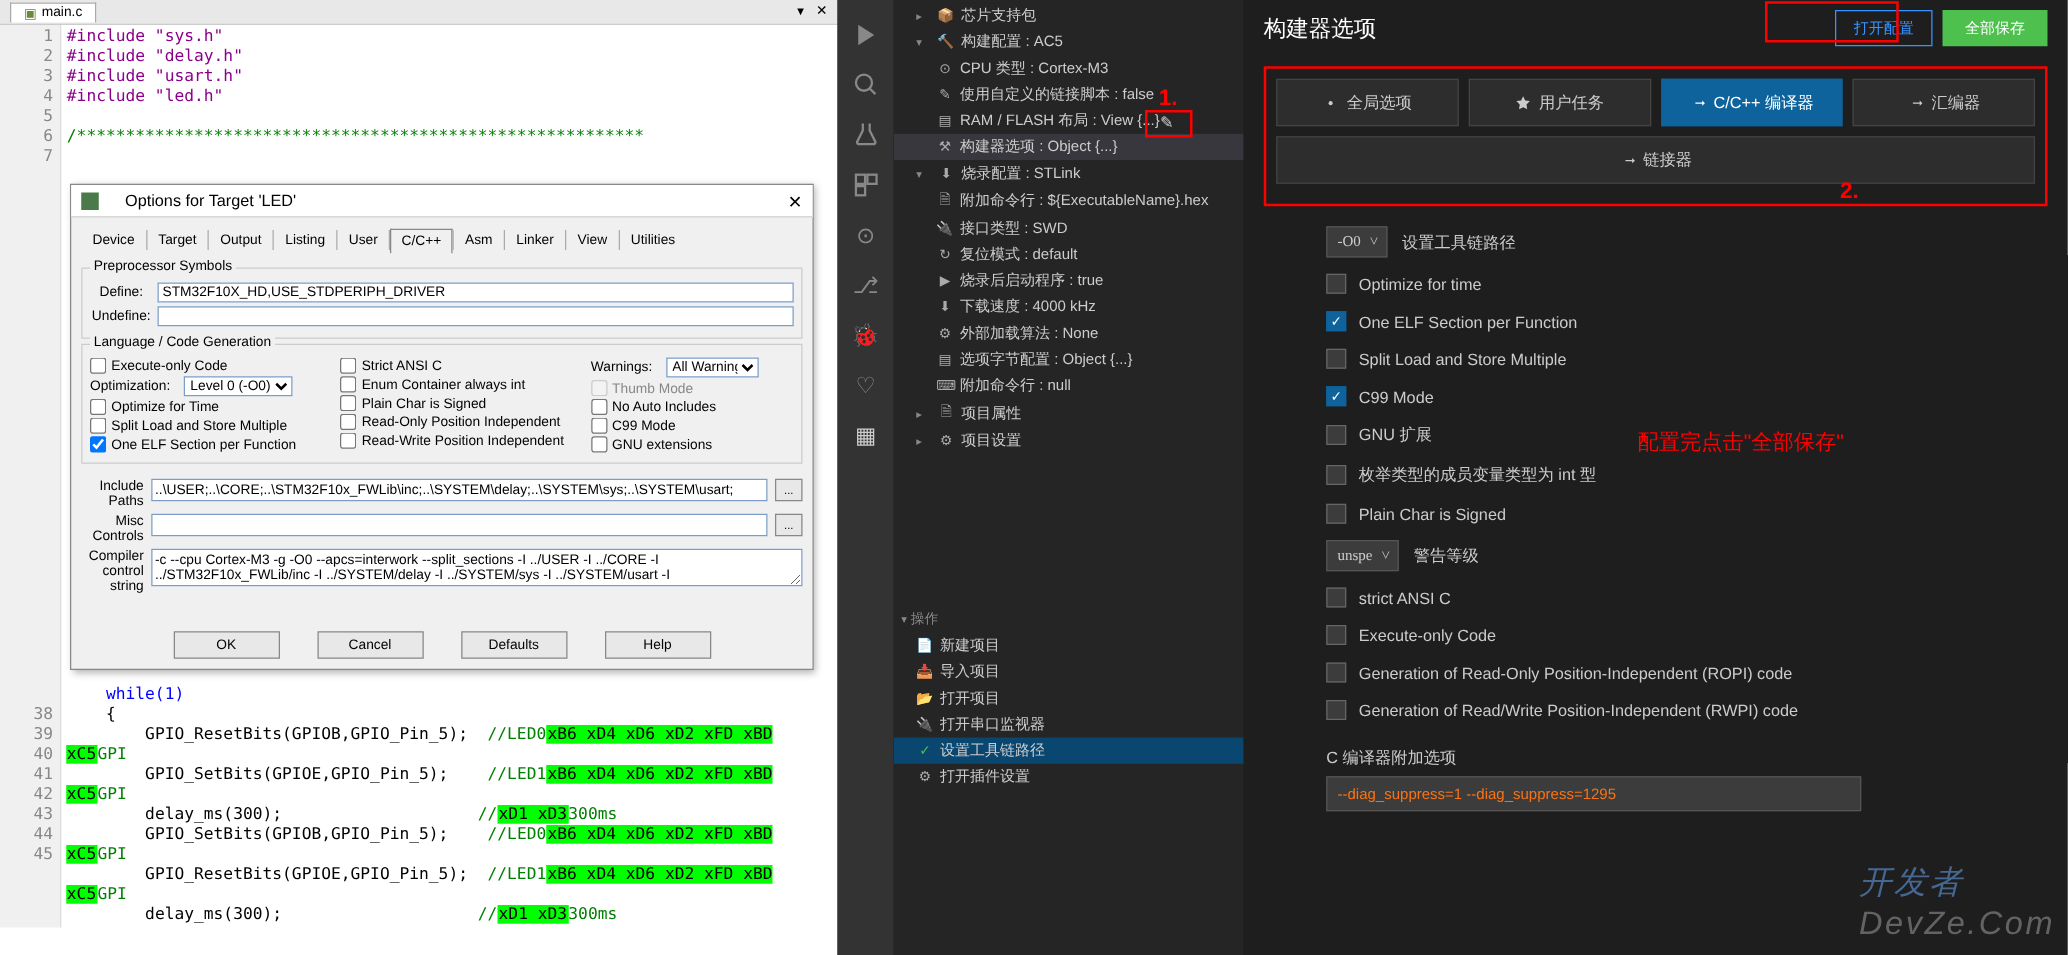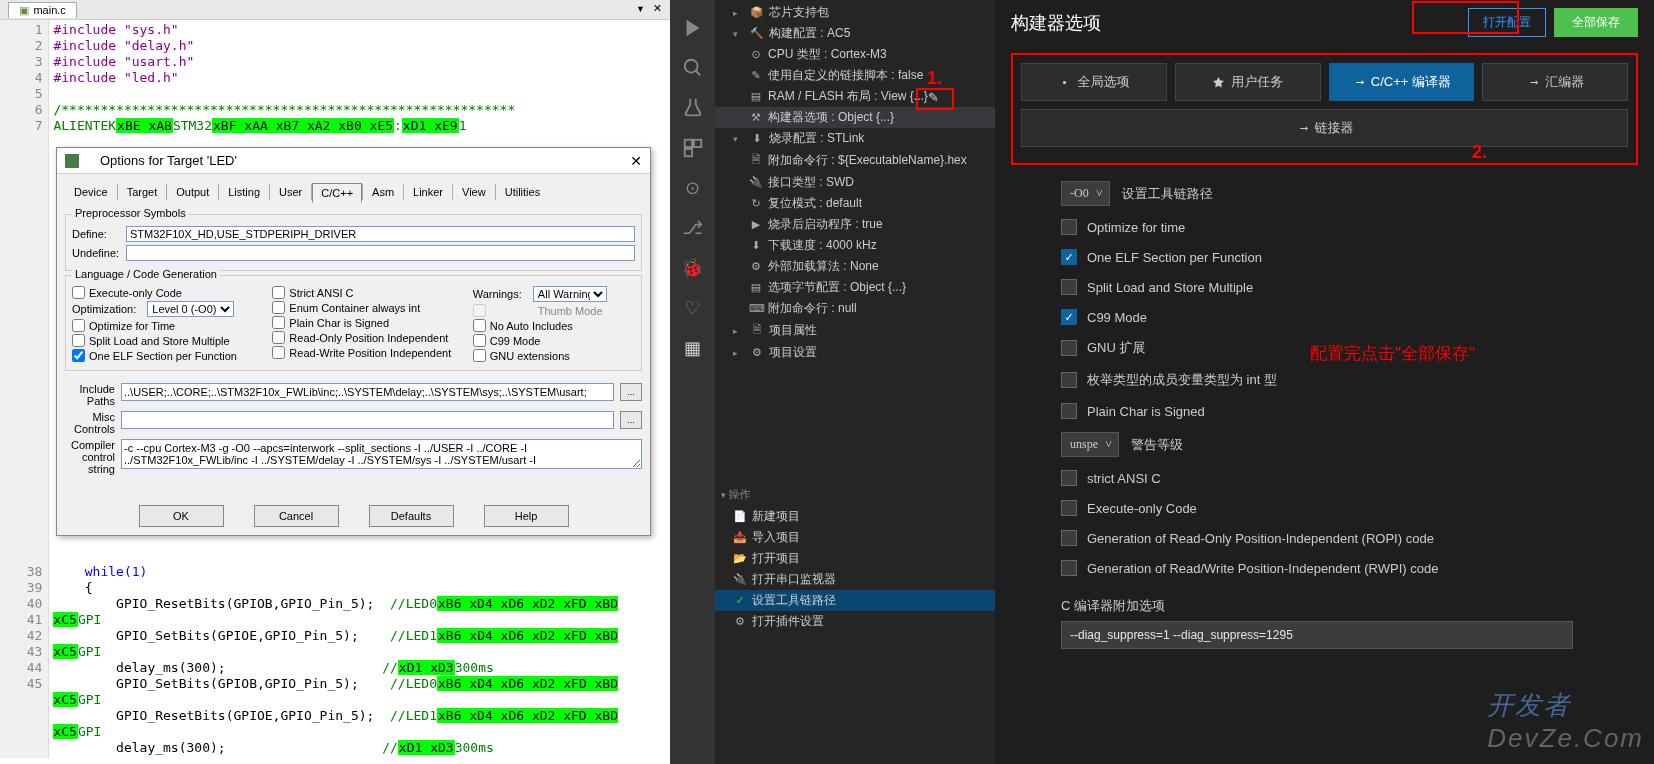--- a/index.html
+++ b/index.html
@@ -27,26 +27,26 @@
 .dlg-close { position: absolute; right: 8px; top: 5px; font-size: 14px; }
 .dlg-tabs { display: flex; padding: 8px 8px 0 8px; font-size: 11px; }
 .dlg-tab { padding: 3px 8px; border: 1px solid transparent; cursor: pointer; }
 .dlg-tab.active { background: #f0f0f0; border: 1px solid #888; border-bottom: 1px solid #f0f0f0; position: relative; top: 1px; }
 .dlg-tab-sep { border-left: 1px solid #aaa; margin: 2px 0; }
 
 .dlg-body { padding: 8px; }
 .group { border: 1px solid #ccc; margin: 4px 0; padding: 8px 6px 6px 6px; position: relative; }
 .group-label { position: absolute; top: -8px; left: 6px; background: #f0f0f0; padding: 0 3px; font-size: 11px; }
 .frow { display: flex; align-items: center; gap: 4px; margin: 3px 0; font-size: 11px; }
-.frow label { width: 50px; text-align: left; }
+.frow label { width: 50px; text-align: center; }
 .frow input[type=text] { flex: 1; border: 1px solid #7a9cc6; padding: 1px 3px; font-size: 11px; background: #fff; }
 .checkbox-row { display: flex; align-items: center; gap: 4px; font-size: 11px; margin: 2px 0; }
 .lang-cols { display: flex; gap: 20px; }
 .lang-col { flex: 1; }
-.disabled-text { color: #888; margin-left: 48px; }
+.disabled-text { color: #888; }
 .ctrl-row { display: flex; align-items: flex-start; gap: 6px; margin: 4px 0; font-size: 11px; }
 .ctrl-label { width: 50px; text-align: right; }
 .ctrl-row textarea, .ctrl-row input[type=text] { flex: 1; border: 1px solid #7a9cc6; font-size: 11px; padding: 2px; font-family: Arial; background: #fff; }
 .browse-btn { width: 22px; height: 18px; border: 1px solid #888; background: #e8e8e8; font-size: 9px; }
 .dlg-buttons { display: flex; justify-content: center; gap: 30px; padding: 10px 0 8px 0; }
 .dlg-buttons button { width: 85px; height: 22px; border: 1px solid #888; background: #e8e8e8; font-size: 11px; }
 select { border: 1px solid #7a9cc6; font-size: 11px; background: #fff; }
 
 
 .right-panel { position: absolute; left: 670px; top: 0; right: 0; height: 764px; background: #1e1e1e; color: #ccc; display: flex; }
@@ -77,21 +77,21 @@
 .main-tab.active { background: #0e639c; border-color: #0e639c; color: #fff; }
 .main-tab svg { width: 13px; height: 13px; fill: currentColor; }
 
 .option-row { display: flex; align-items: center; gap: 12px; padding: 6px 0; }
 .opt-select { background: #3c3c3c; border: 1px solid #555; color: #ccc; padding: 4px 20px 4px 8px; font-size: 12px; position: relative; font-family: Liberation Serif, serif; }
 .opt-label { color: #ccc; font-size: 13px; }
 .check-item { display: flex; align-items: center; gap: 10px; padding: 7px 0; font-size: 13px; color: #ccc; }
 .cbox { width: 16px; height: 16px; border: 1px solid #666; background: #3c3c3c; display: flex; align-items: center; justify-content: center; }
 .cbox.checked { background: #0e639c; border-color: #0e639c; color: #fff; }
 .cbox.checked::after { content: "✓"; font-size: 11px; }
-.opt-input { background: #3c3c3c; border: 1px solid #555; color: #e5e5e5; padding: 6px 8px; font-size: 12px; width: 512px; }
+.opt-input { background: #3c3c3c; border: 1px solid #555; color: #f97316; padding: 6px 8px; font-size: 12px; width: 428px; }
 .section-head { color: #ccc; font-size: 13px; padding: 14px 0 6px 0; }
 
 .edit-icon-box { position: absolute; border: 2px solid #ff0000; }
 .indent1 { padding-left: 18px; }
 .indent2 { padding-left: 34px; }
 
 .watermark { position: absolute; right: 10px; bottom: 10px; color: #5a8fd0; font-size: 26px; font-style: italic; opacity: 0.65; letter-spacing: 2px; }
 .watermark .w2 { color: #888; }
 </style>
 </head>
@@ -125,21 +125,20 @@
         <div>44</div>
         <div>45</div>
     </div>
     <div class="code-content">
       <div><span class="kw-include">#include "sys.h"</span></div>
       <div><span class="kw-include">#include "delay.h"</span></div>
       <div><span class="kw-include">#include "usart.h"</span></div>
       <div><span class="kw-include">#include "led.h"</span></div>
       <div>&nbsp;</div>
       <div><span class="green-text">/**********************************************************</span></div>
-      <div><span class="green-text"> ALIENTEK</span><span class="hl-green">xBE xAB</span><span class="green-text">STM32</span><span class="hl-green">xBF xAA xB7 xA2 xB0 xE5</span><span class="green-text">:</span><span class="hl-green">xD1 xE9</span><span class="green-text">1</span></div>
       <div style="height:430px"></div>
       <div>&nbsp;&nbsp;&nbsp;&nbsp;<span class="blue-text">while(1)</span></div>
       <div>&nbsp;&nbsp;&nbsp;&nbsp;<span>{</span></div>
       <div>&nbsp;&nbsp;&nbsp;&nbsp;&nbsp;&nbsp;&nbsp;&nbsp;<span>GPIO_ResetBits(GPIOB,GPIO_Pin_5);</span>&nbsp;&nbsp;<span class="green-text">//LED0</span><span class="hl-green">xB6 xD4 xD6 xD2 xFD xBD xC5</span><span class="green-text">GPI</span></div>
       <div>&nbsp;&nbsp;&nbsp;&nbsp;&nbsp;&nbsp;&nbsp;&nbsp;<span>GPIO_SetBits(GPIOE,GPIO_Pin_5);</span>&nbsp;&nbsp;&nbsp;&nbsp;<span class="green-text">//LED1</span><span class="hl-green">xB6 xD4 xD6 xD2 xFD xBD xC5</span><span class="green-text">GPI</span></div>
       <div>&nbsp;&nbsp;&nbsp;&nbsp;&nbsp;&nbsp;&nbsp;&nbsp;<span>delay_ms(300);</span>&nbsp;&nbsp;&nbsp;&nbsp;&nbsp;&nbsp;&nbsp;&nbsp;&nbsp;&nbsp;&nbsp;&nbsp;&nbsp;&nbsp;&nbsp;&nbsp;&nbsp;&nbsp;&nbsp;&nbsp;<span class="green-text">//</span><span class="hl-green">xD1 xD3</span><span class="green-text">300ms</span></div>
       <div>&nbsp;&nbsp;&nbsp;&nbsp;&nbsp;&nbsp;&nbsp;&nbsp;<span>GPIO_SetBits(GPIOB,GPIO_Pin_5);</span>&nbsp;&nbsp;&nbsp;&nbsp;<span class="green-text">//LED0</span><span class="hl-green">xB6 xD4 xD6 xD2 xFD xBD xC5</span><span class="green-text">GPI</span></div>
       <div>&nbsp;&nbsp;&nbsp;&nbsp;&nbsp;&nbsp;&nbsp;&nbsp;<span>GPIO_ResetBits(GPIOE,GPIO_Pin_5);</span>&nbsp;&nbsp;<span class="green-text">//LED1</span><span class="hl-green">xB6 xD4 xD6 xD2 xFD xBD xC5</span><span class="green-text">GPI</span></div>
       <div>&nbsp;&nbsp;&nbsp;&nbsp;&nbsp;&nbsp;&nbsp;&nbsp;<span>delay_ms(300);</span>&nbsp;&nbsp;&nbsp;&nbsp;&nbsp;&nbsp;&nbsp;&nbsp;&nbsp;&nbsp;&nbsp;&nbsp;&nbsp;&nbsp;&nbsp;&nbsp;&nbsp;&nbsp;&nbsp;&nbsp;<span class="green-text">//</span><span class="hl-green">xD1 xD3</span><span class="green-text">300ms</span></div>
     </div>

